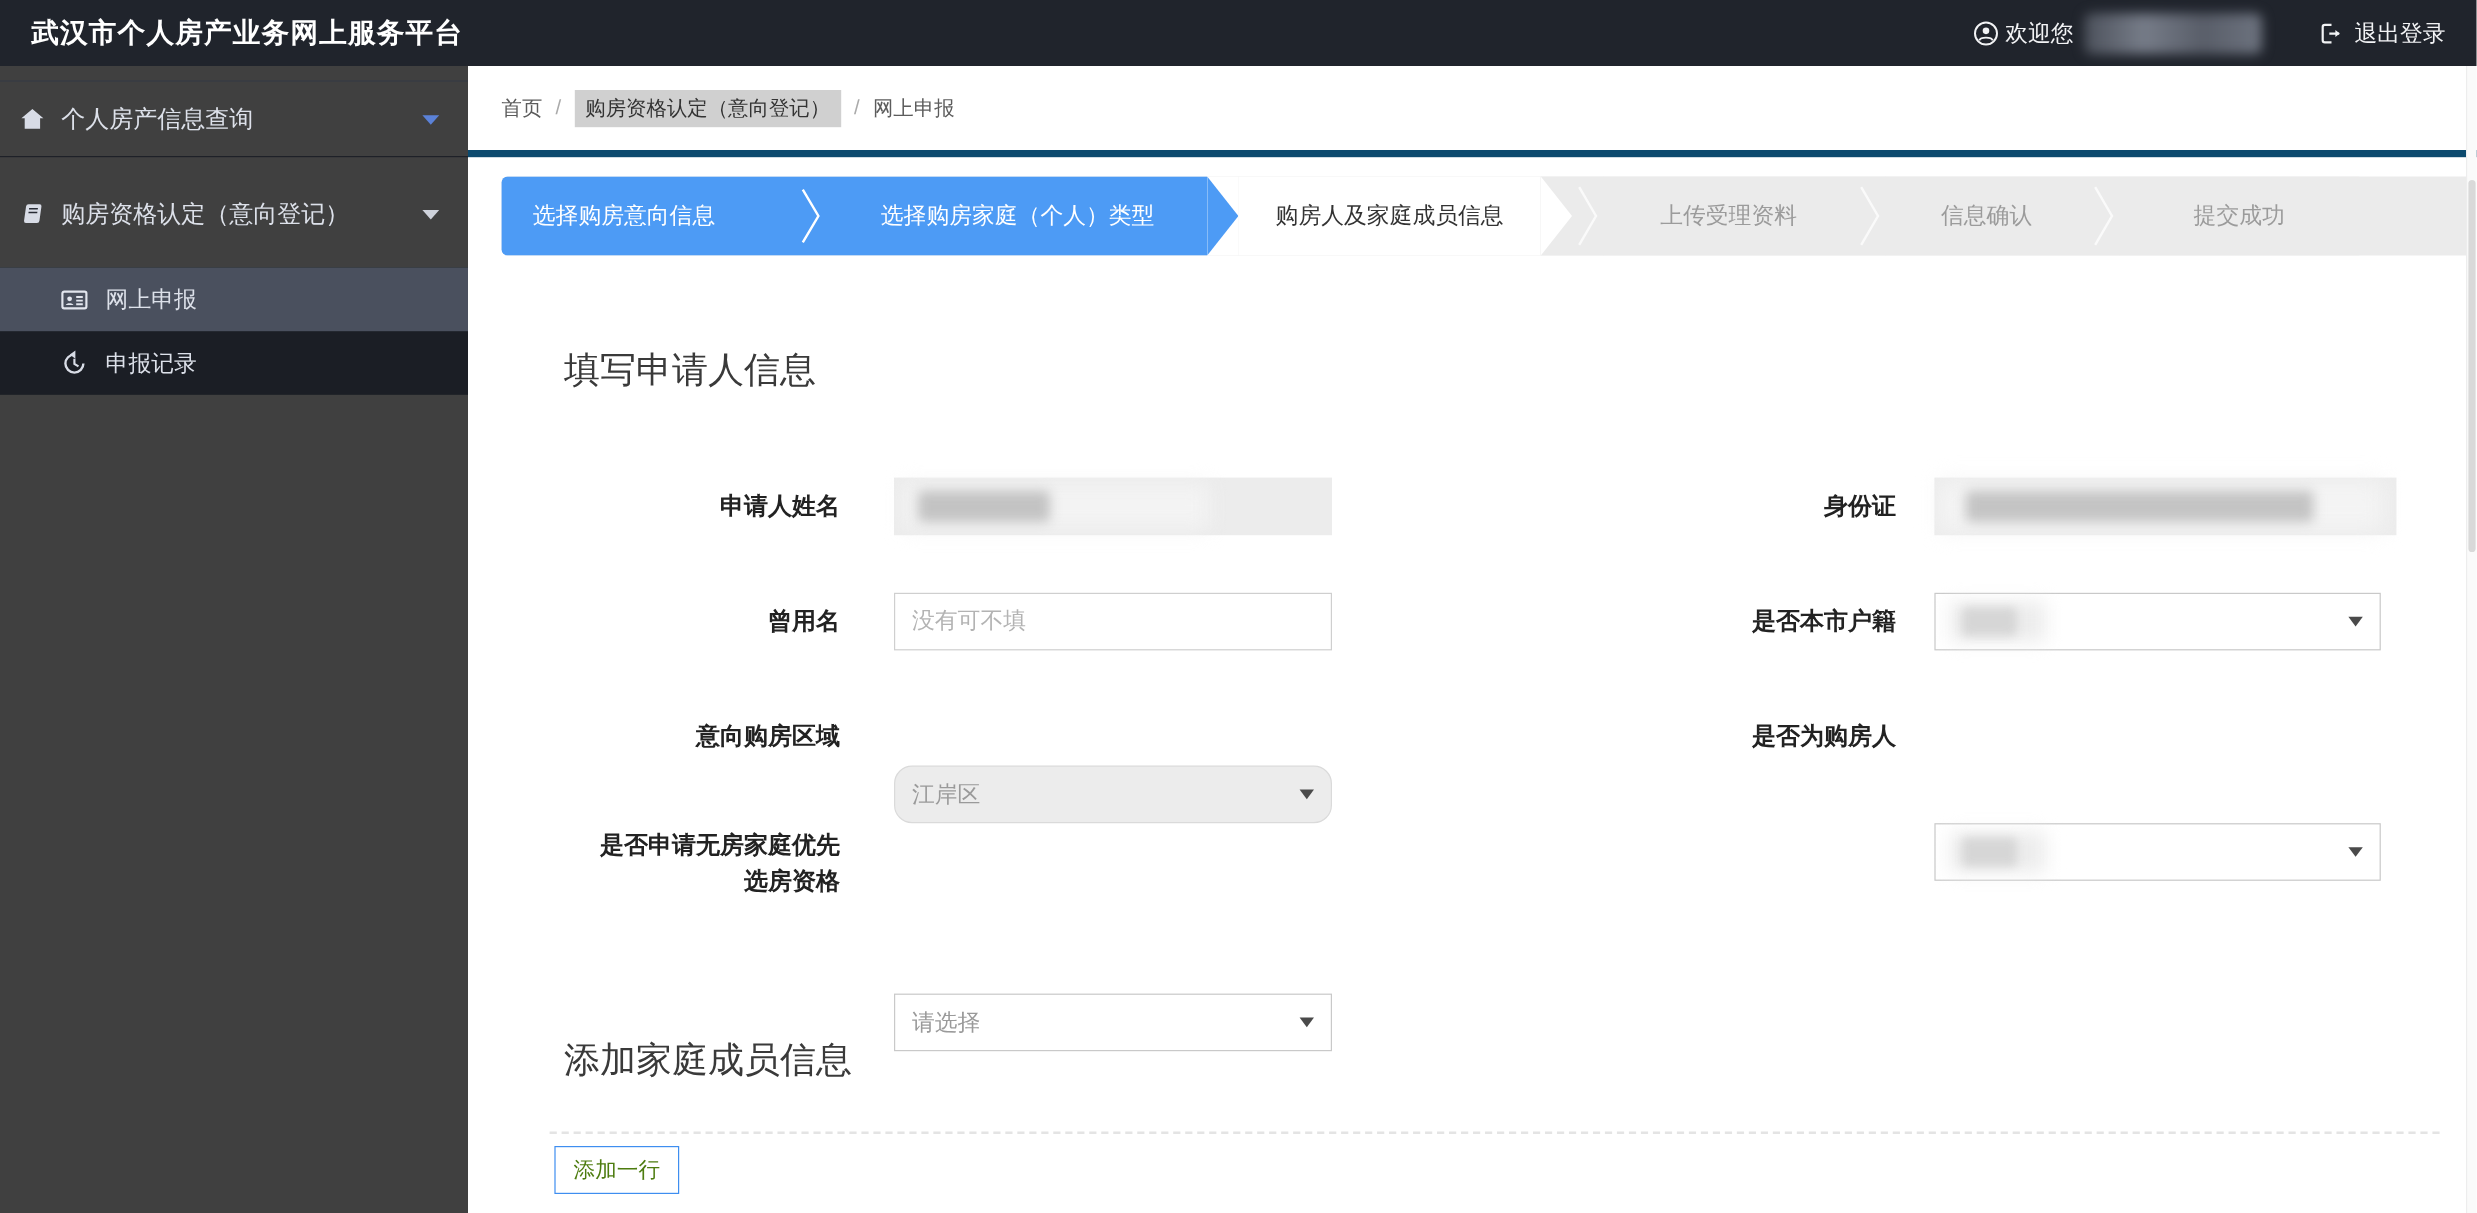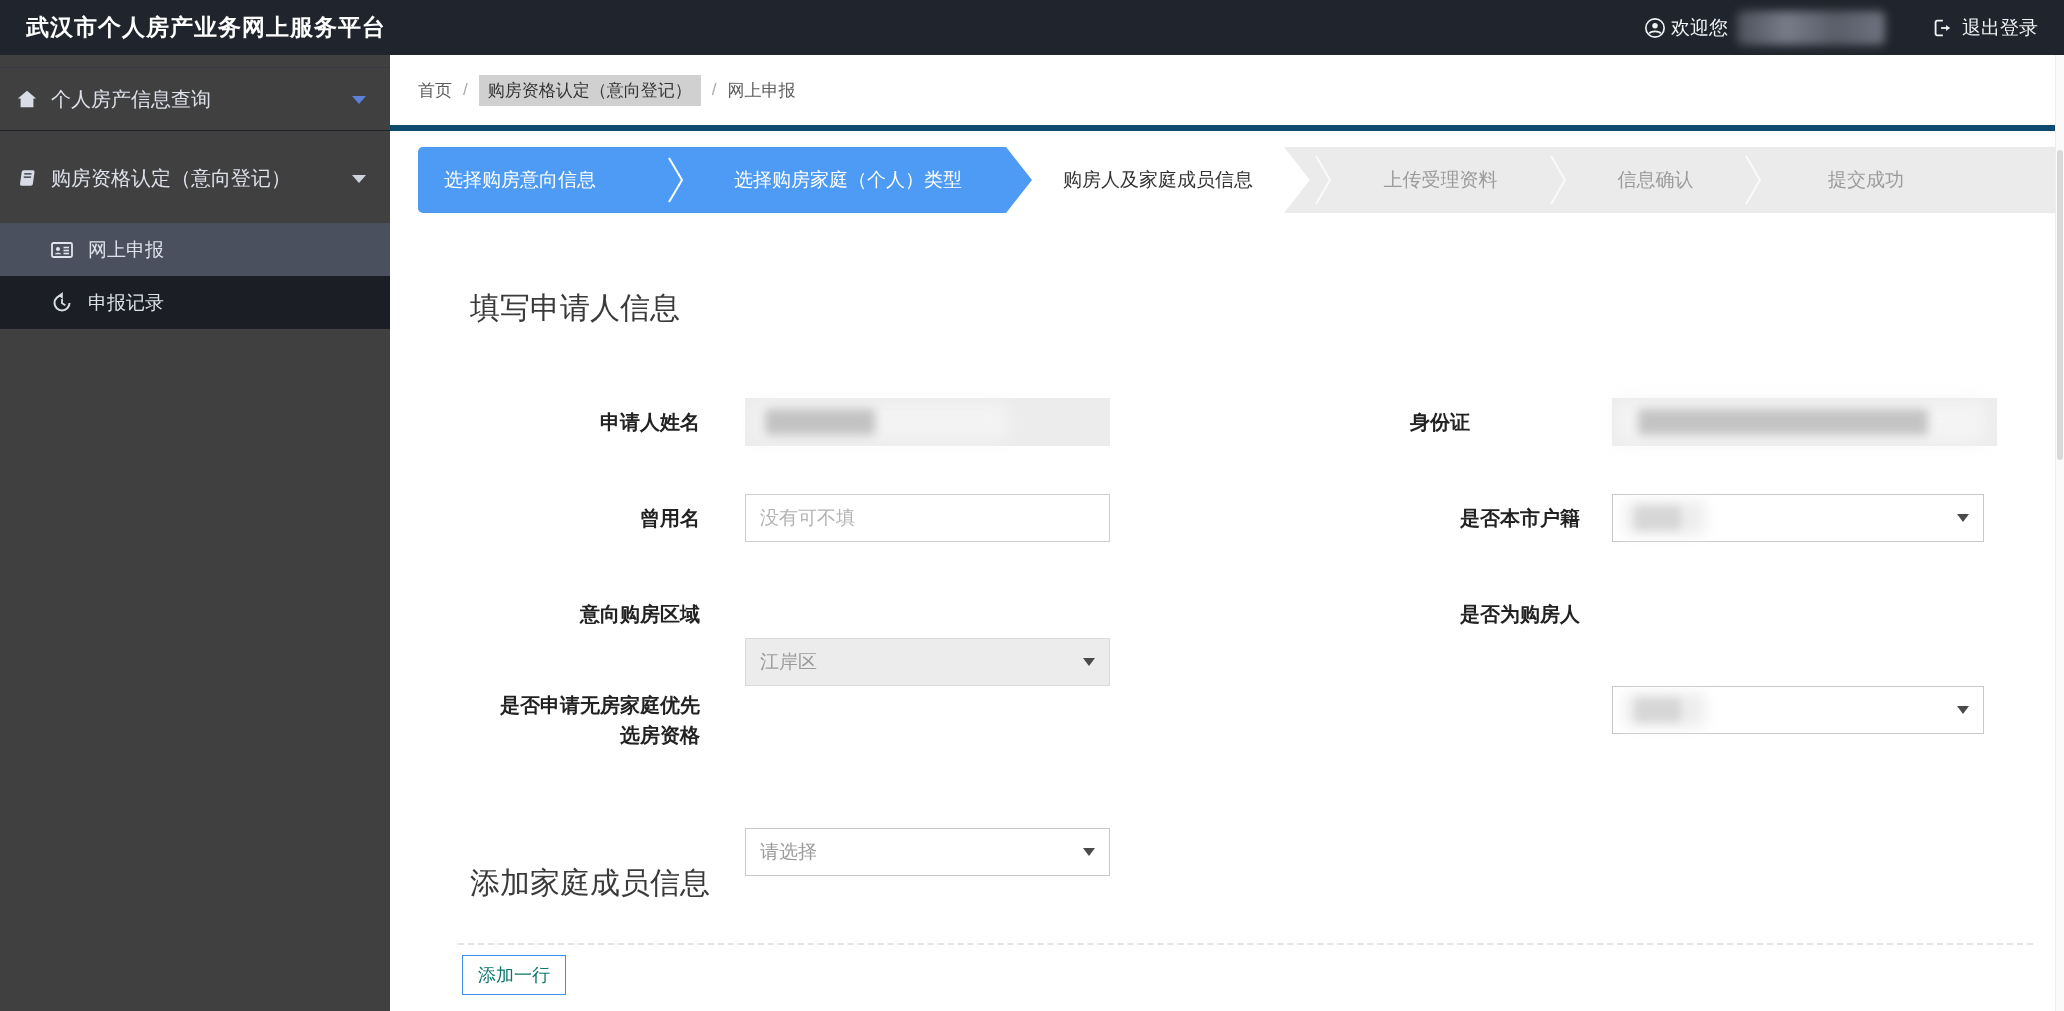--- a/index.html
+++ b/index.html
@@ -52,28 +52,28 @@
   .section-title { position:absolute; font-size:30px; color:#3a3a3a; }
   .f-label { position:absolute; font-size:20px; font-weight:bold; color:#222; text-align:right; }
   .one-line { line-height:48px; }
   .f-field { position:absolute; height:48px; box-sizing:border-box; }
   .gray-box { background:#ececec; }
   .txt-input { width:100%; height:100%; box-sizing:border-box; border:1px solid #cfcfcf; padding:0 14px;
                font-size:19px; color:#333; outline:none; font-family:inherit; }
   .txt-input::placeholder { color:#b3b3b3; }
   .sel { position:relative; background:#fff; border:1px solid #c9c9c9; display:flex; align-items:center;
          padding:0 14px; font-size:19px; color:#9a9a9a; cursor:pointer; }
-  .sel.disabled { background:#ececec; border-color:#dadada; cursor:default; }
+  .sel.disabled { background:#ececec; border-color:#dadada; cursor:default;border-radius:15px; }
   .sel-caret { position:absolute; right:14px; top:50%; margin-top:-4px; width:0; height:0;
                border-left:6px solid transparent; border-right:6px solid transparent; border-top:8px solid #4a4a4a; }
   .blob { position:absolute; border-radius:4px; }
 
   .dash-line { position:absolute; left:458px; top:943px; width:1575px; border-top:2px dashed #e4e4e4; }
   .add-btn { position:absolute; left:462px; top:955px; height:40px; padding:0 15px; background:#fff;
-             border:1px solid #3e8ef0; color:#0f766e; font-size:18px; font-family:inherit; cursor:pointer; }
+             border:1px solid #3e8ef0; color:#4d7c0f; font-size:18px; font-family:inherit; cursor:pointer; }
 
   
   .sbar-track { position:absolute; right:0; top:55px; width:8px; height:956px; background:#fafafa; border-left:1px solid #ededed; }
   .sbar-thumb { position:absolute; right:1px; top:95px; width:6px; height:310px; background:#d9d9d9; border-radius:3px; }
 </style>
 </head>
 <body>
 
 <div class="screen">
 
@@ -182,21 +182,21 @@
   </div>
 
   <div class="section-title" style="left:470px; top:288px;">填写申请人信息</div>
 
   <div class="f-label one-line" style="left:430px; top:398px; width:270px;">申请人姓名</div>
   <div class="f-field gray-box" style="left:745px; top:398px; width:365px;">
     <span class="blob" style="left:8px; top:5px; width:255px; height:38px; background:#f3f3f3; filter:blur(8px);"></span>
     <span class="blob" style="left:20px; top:11px; width:110px; height:26px; background:#c3c3c3; filter:blur(5px);"></span>
   </div>
 
-  <div class="f-label one-line" style="left:1300px; top:398px; width:280px;text-align:center;">身份证</div>
+  <div class="f-label one-line" style="left:1300px; top:398px; width:280px;">身份证</div>
   <div class="f-field gray-box" style="left:1612px; top:398px; width:385px;">
     <span class="blob" style="left:4px; top:3px; width:370px; height:42px; background:#f4f4f4; filter:blur(9px);"></span>
     <span class="blob" style="left:26px; top:11px; width:290px; height:26px; background:#c4c4c4; filter:blur(5px);"></span>
   </div>
 
   <div class="f-label one-line" style="left:430px; top:494px; width:270px;">曾用名</div>
   <div class="f-field" style="left:745px; top:494px; width:365px;">
     <input class="txt-input" type="text" placeholder="没有可不填" style="">
   </div>
 

